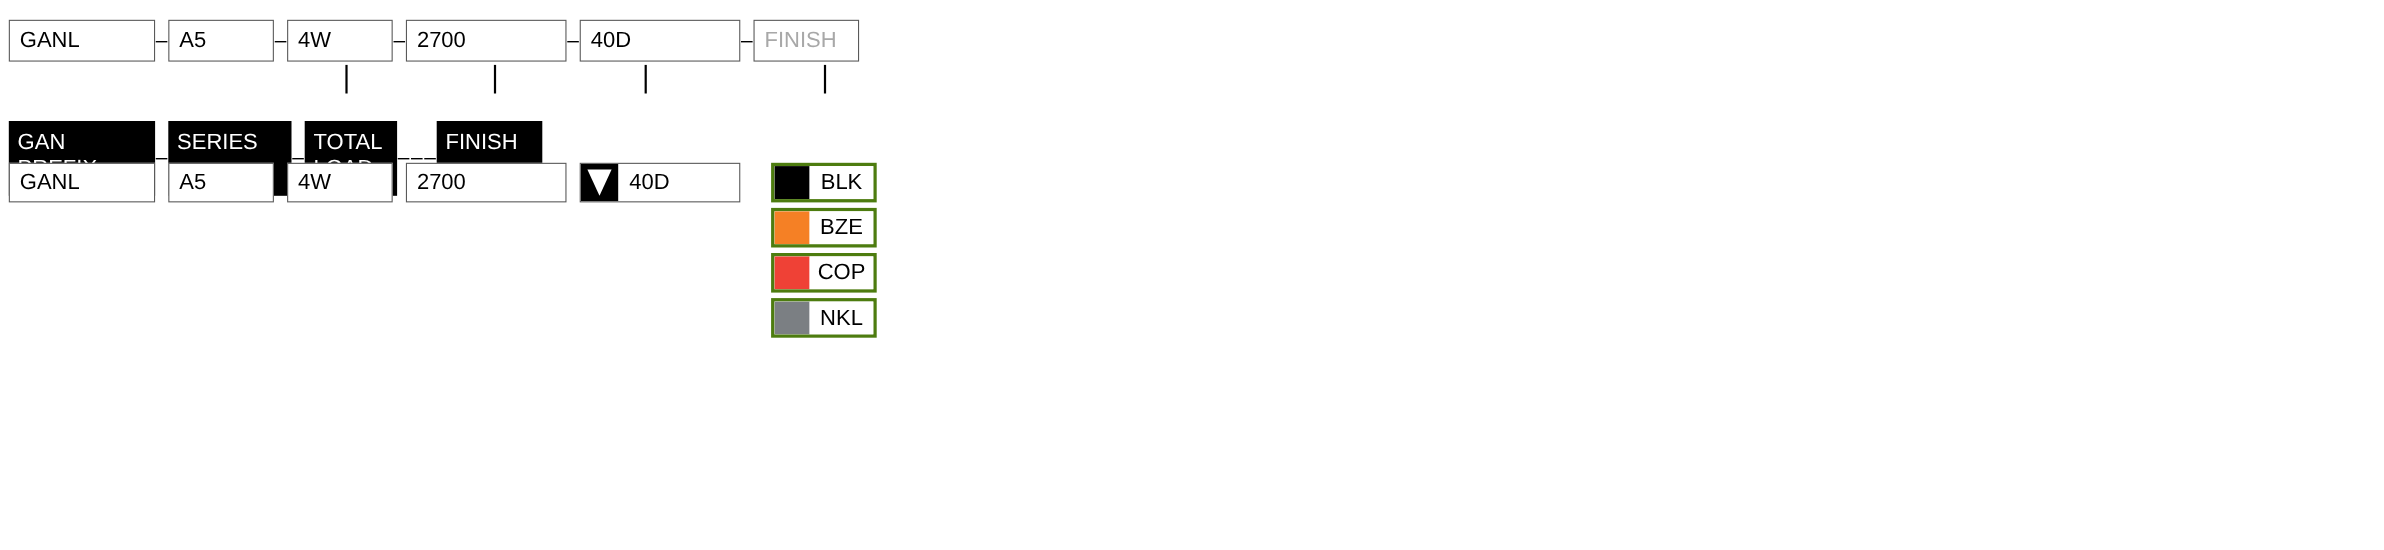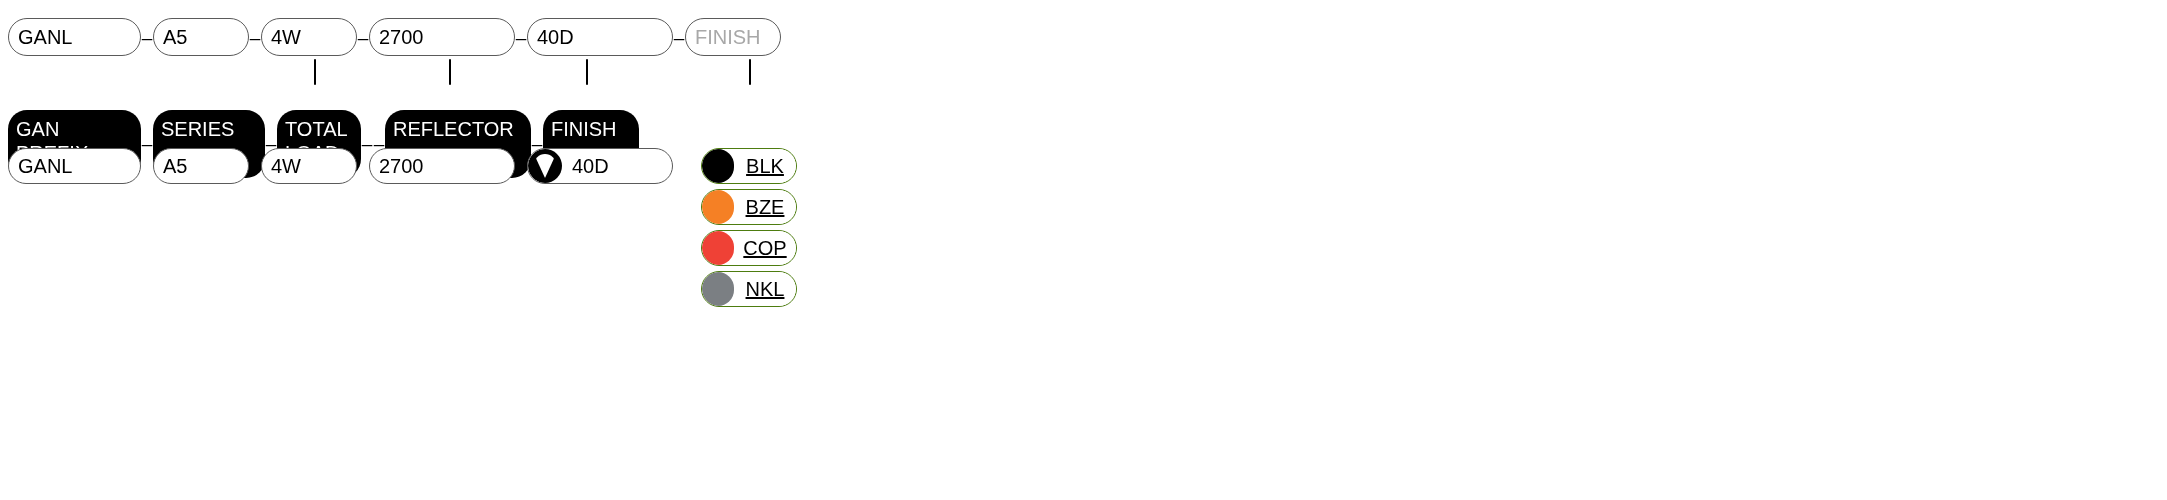--- a/index.html
+++ b/index.html
@@ -1,15 +1,15 @@
 <!DOCTYPE html>
 <html><head>
 <meta charset="utf-8">
 <style>
-  * { box-sizing: border-box; border-radius: 19px; }
+  * { box-sizing: border-box; }
   html, body {
     margin: 0;
     padding: 0;
     background: #ffffff;
     font-family: "Liberation Sans", sans-serif;
   }
   #canvas {
     position: relative;
     width: 2167px;
     height: 500px;
@@ -142,26 +142,25 @@
     position: absolute;
     left: 701px;
     top: 148px;
     display: flex;
     flex-direction: column;
     gap: 5px;
   }
   .swatch-row {
     width: 96px;
     height: 36px;
-    border: 1px solid #4d7c0f;
+    border: 3px solid #4d7c0f;
     background: #ffffff;
     display: flex;
     align-items: stretch;
     overflow: hidden;
-    text-decoration: underline;
   }
   .swatch-chip {
     flex: 0 0 32px;
     height: 100%;
   }
   .swatch-label {
     flex: 1 1 auto;
     display: flex;
     align-items: center;
     justify-content: center;
@@ -197,21 +196,20 @@
   <div class="hdr-row">
     <div class="hdr-box" style="width:133px">GAN
 PREFIX</div>
     <div class="hdr-dash">–</div>
     <div class="hdr-box" style="width:112px">SERIES</div>
     <div class="hdr-dash">–</div>
     <div class="hdr-box" style="width:84px">TOTAL
 LOAD</div>
     <div class="hdr-dash">–</div>
     <div class="hdr-dash">–</div>
-    <div class="hdr-box" style="width:146px">REFLECTOR</div>
     <div class="hdr-dash">–</div>
     <div class="hdr-box" style="width:96px">FINISH</div>
   </div>
 
   <div class="val-row">
     <div class="val-box" style="width:133px">GANL</div>
     <div class="val-gap"></div>
     <div class="val-box" style="width:96px">A5</div>
     <div class="val-gap"></div>
     <div class="val-box" style="width:96px">4W</div>

